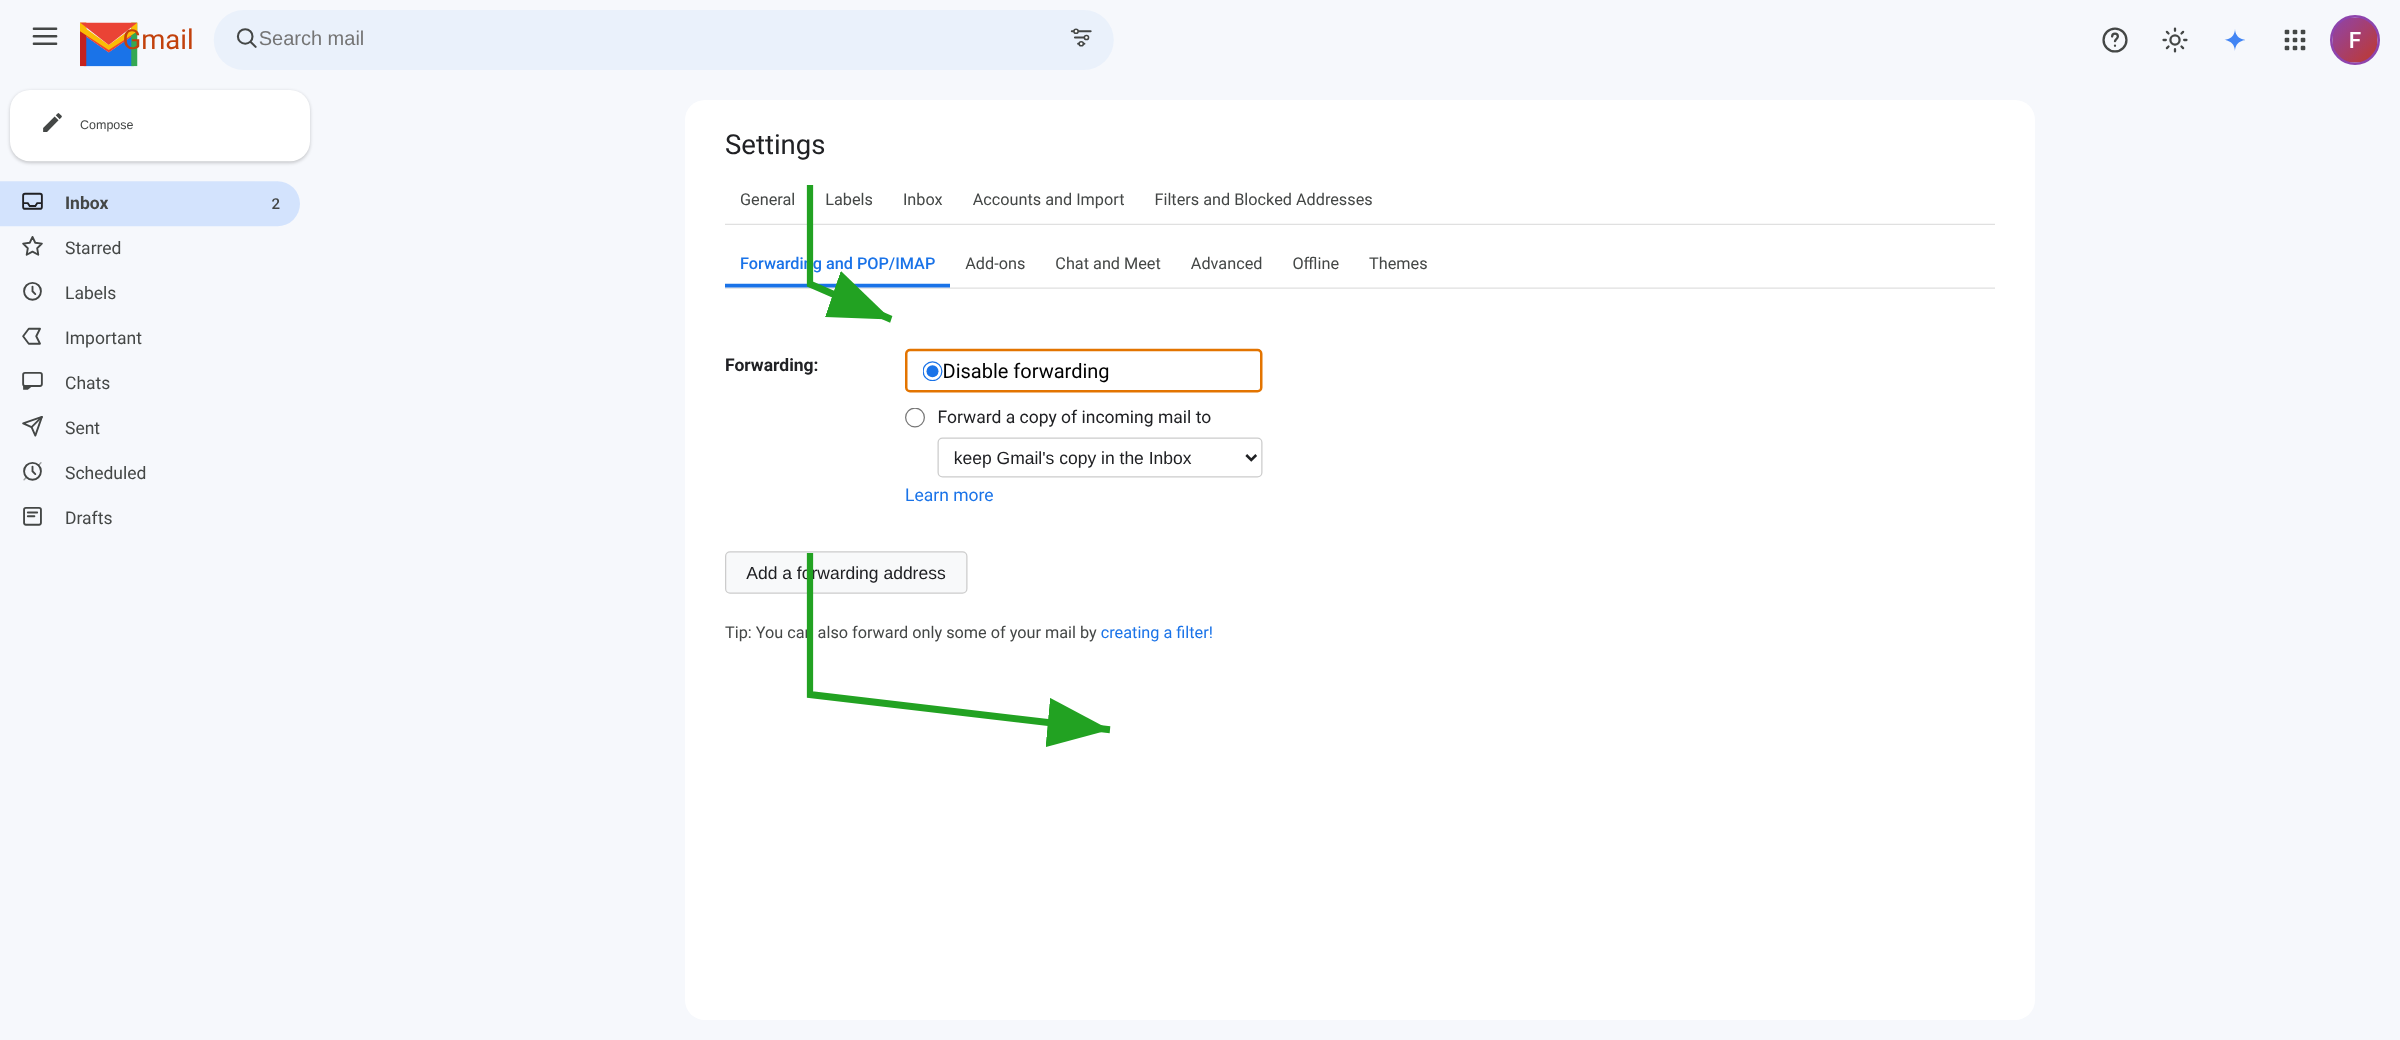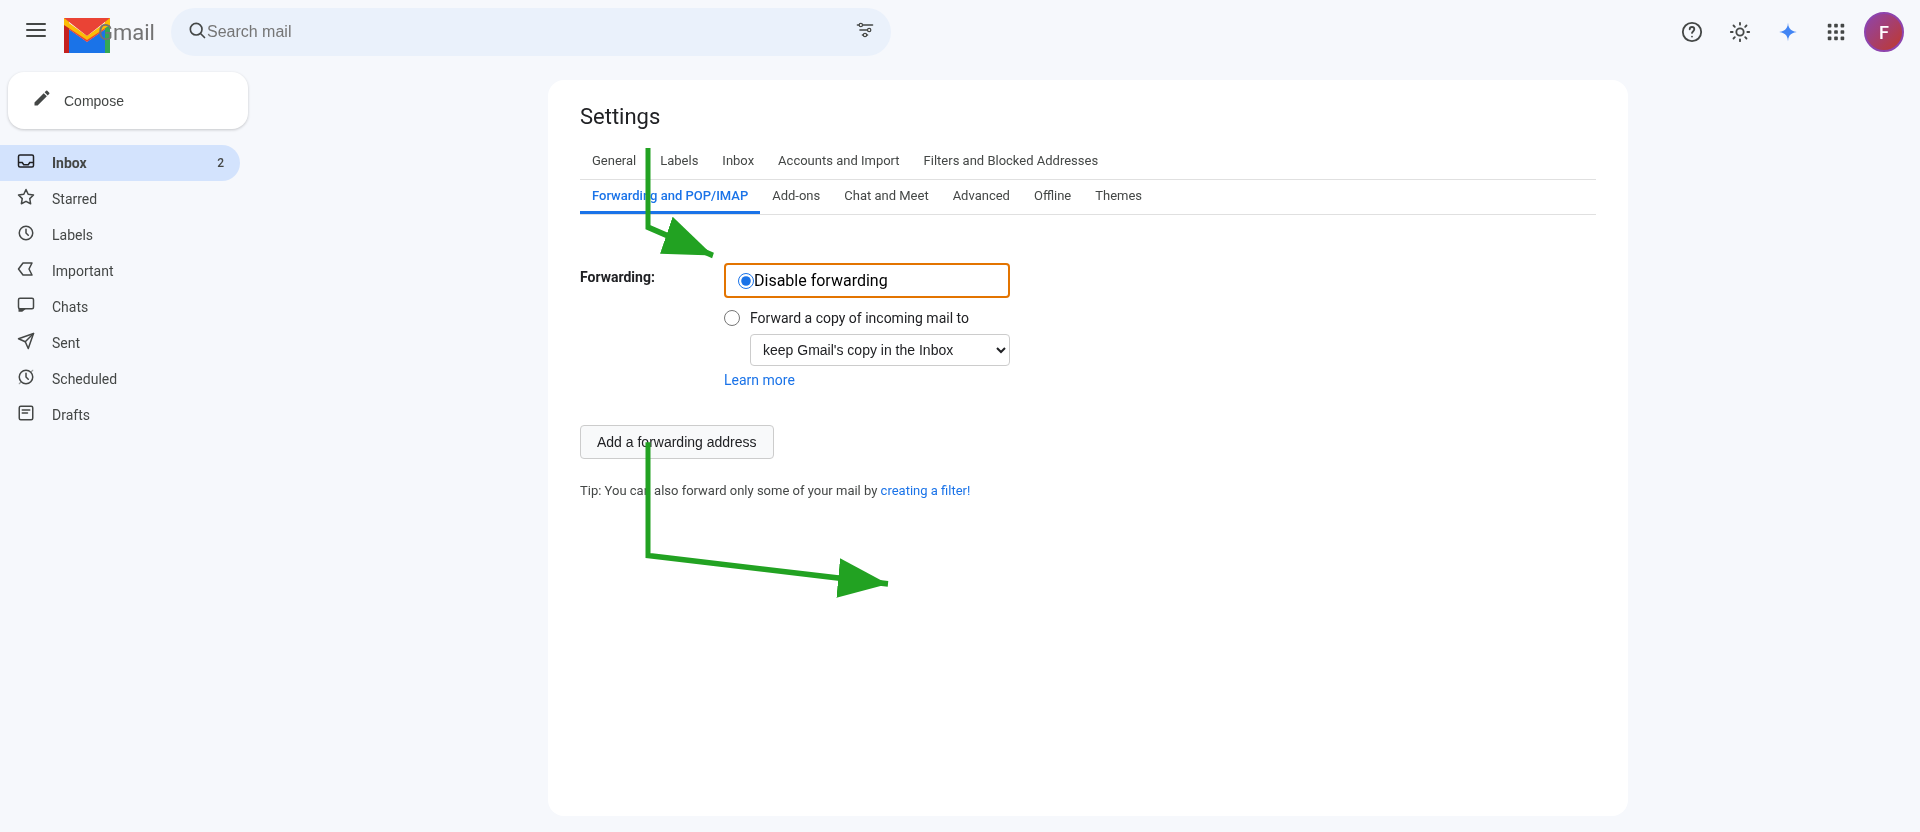--- a/index.html
+++ b/index.html
@@ -57,21 +57,21 @@
       overflow-y: auto;
     }
     .compose-btn {
       margin: 0 8px 16px 8px;
       background: white;
       border: none;
       border-radius: 16px;
       padding: 16px 24px;
       display: flex; align-items: center; gap: 12px;
       cursor: pointer;
-      font-size: 14px; font-weight: 500; color: #444746;
+      font-size: 10px; font-weight: 500; color: #444746;
       box-shadow: 0 1px 3px rgba(0,0,0,0.2);
       width: calc(100% - 16px);
     }
     .compose-pencil { font-size: 18px; }
 
     .nav-item {
       display: flex; align-items: center;
       padding: 4px 16px 4px 16px;
       height: 36px;
       border-radius: 0 18px 18px 0;
@@ -105,21 +105,21 @@
 
     .settings-title {
       font-size: 22px; font-weight: 400; color: #202124;
       margin-bottom: 16px;
     }
 
     
     .settings-tabs {
       display: flex; flex-wrap: wrap;
       border-bottom: 1px solid #e0e0e0;
-      margin-bottom: 0;
+      margin-bottom: 16px;
       gap: 0;
     }
     .tab {
       padding: 8px 12px;
       font-size: 13px; color: #444746;
       cursor: pointer;
       border-bottom: 3px solid transparent;
       white-space: nowrap;
       text-decoration: none;
     }
@@ -198,21 +198,21 @@
     <path fill="#EA4335" d="M3 5v5l20 14L43 10V5L23 19z"></path>
     <path fill="#C5221F" d="M3 5v5l-1 1V4z"></path>
     <path fill="#34A853" d="M43 5v5l1 1V4z"></path>
     <rect x="0" y="0" width="5" height="35" fill="#C5221F"></rect>
     <rect x="41" y="0" width="5" height="35" fill="#34A853"></rect>
     <path d="M0 0h5v5L23 18 41 5V0h5v7L23 22 0 7z" fill="#FBBC05"></path>
     <path d="M0 0L23 18 46 0" fill="#EA4335"></path>
     <path d="M0 0v7L23 22l23-15V0L23 15z" fill="#FBBC05" opacity="0"></path>
   </svg></div>
 
-    <span style="font-size:22px;color:#737373;font-weight:400;margin-left:-8px;">Gmail</span>
+    <span style="font-size:22px;color:#c2410c;font-weight:400;margin-left:-8px;">Gmail</span>
   </a>
 
   <div class="search-bar">
     <span class="search-icon">
       <svg width="20" height="20" viewBox="0 0 24 24" fill="none">
           <circle cx="11" cy="11" r="7" stroke="#444746" stroke-width="2"></circle>
           <path d="M16.5 16.5L21 21" stroke="#444746" stroke-width="2" stroke-linecap="round"></path>
         </svg>
     </span>
     <input type="text" placeholder="Search mail" style="">

